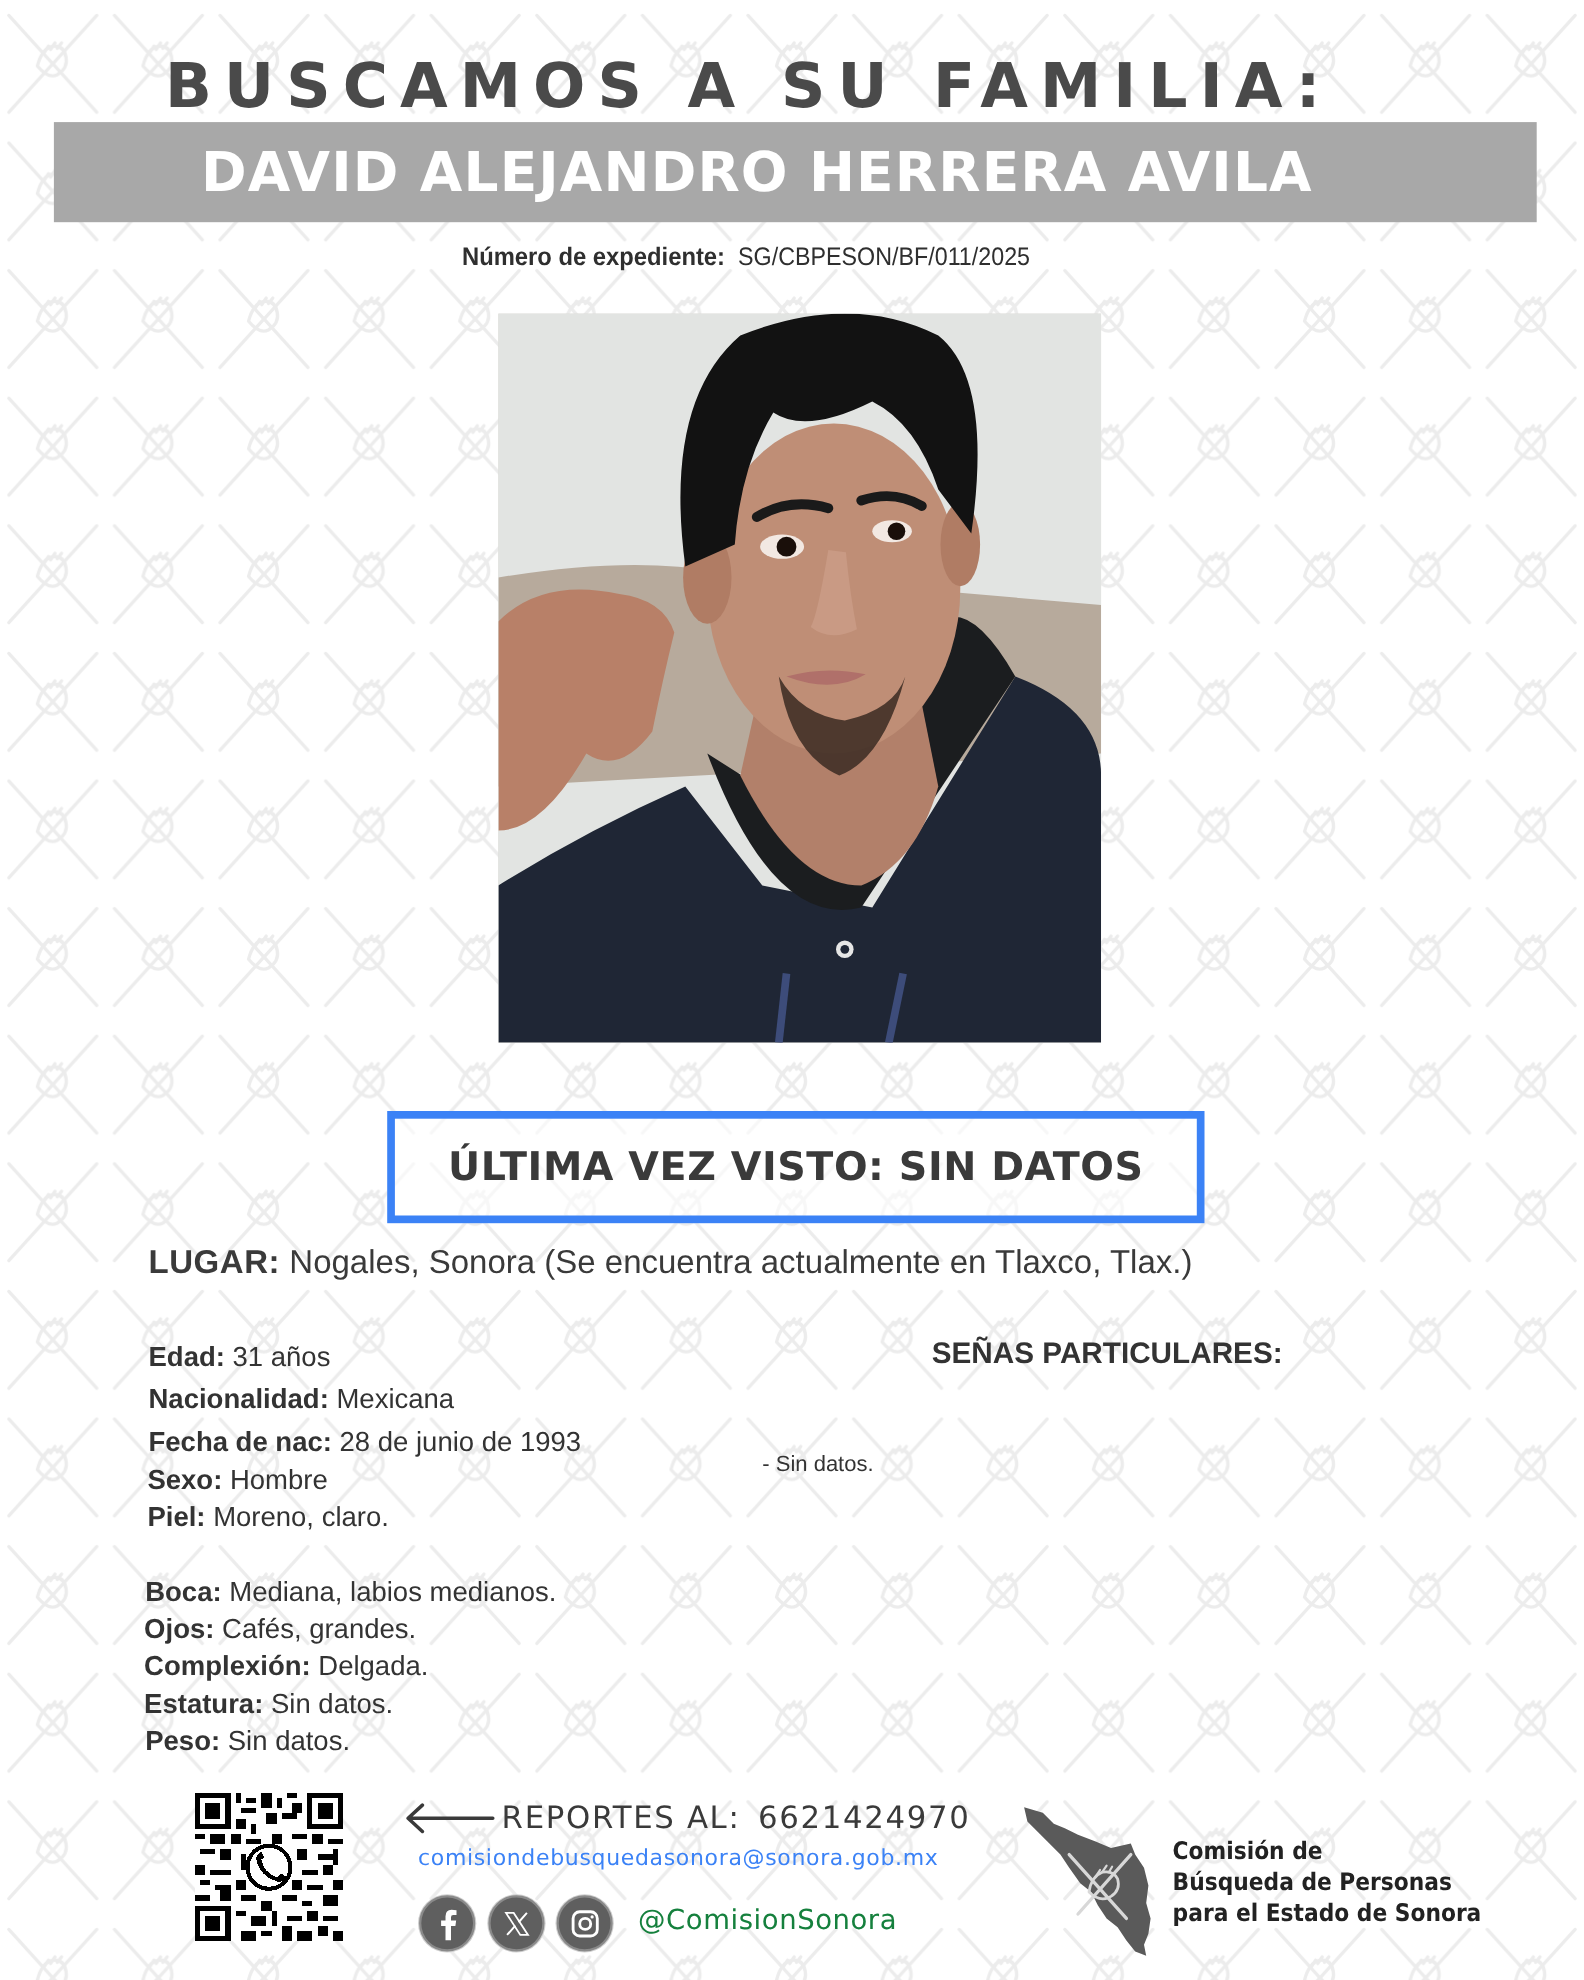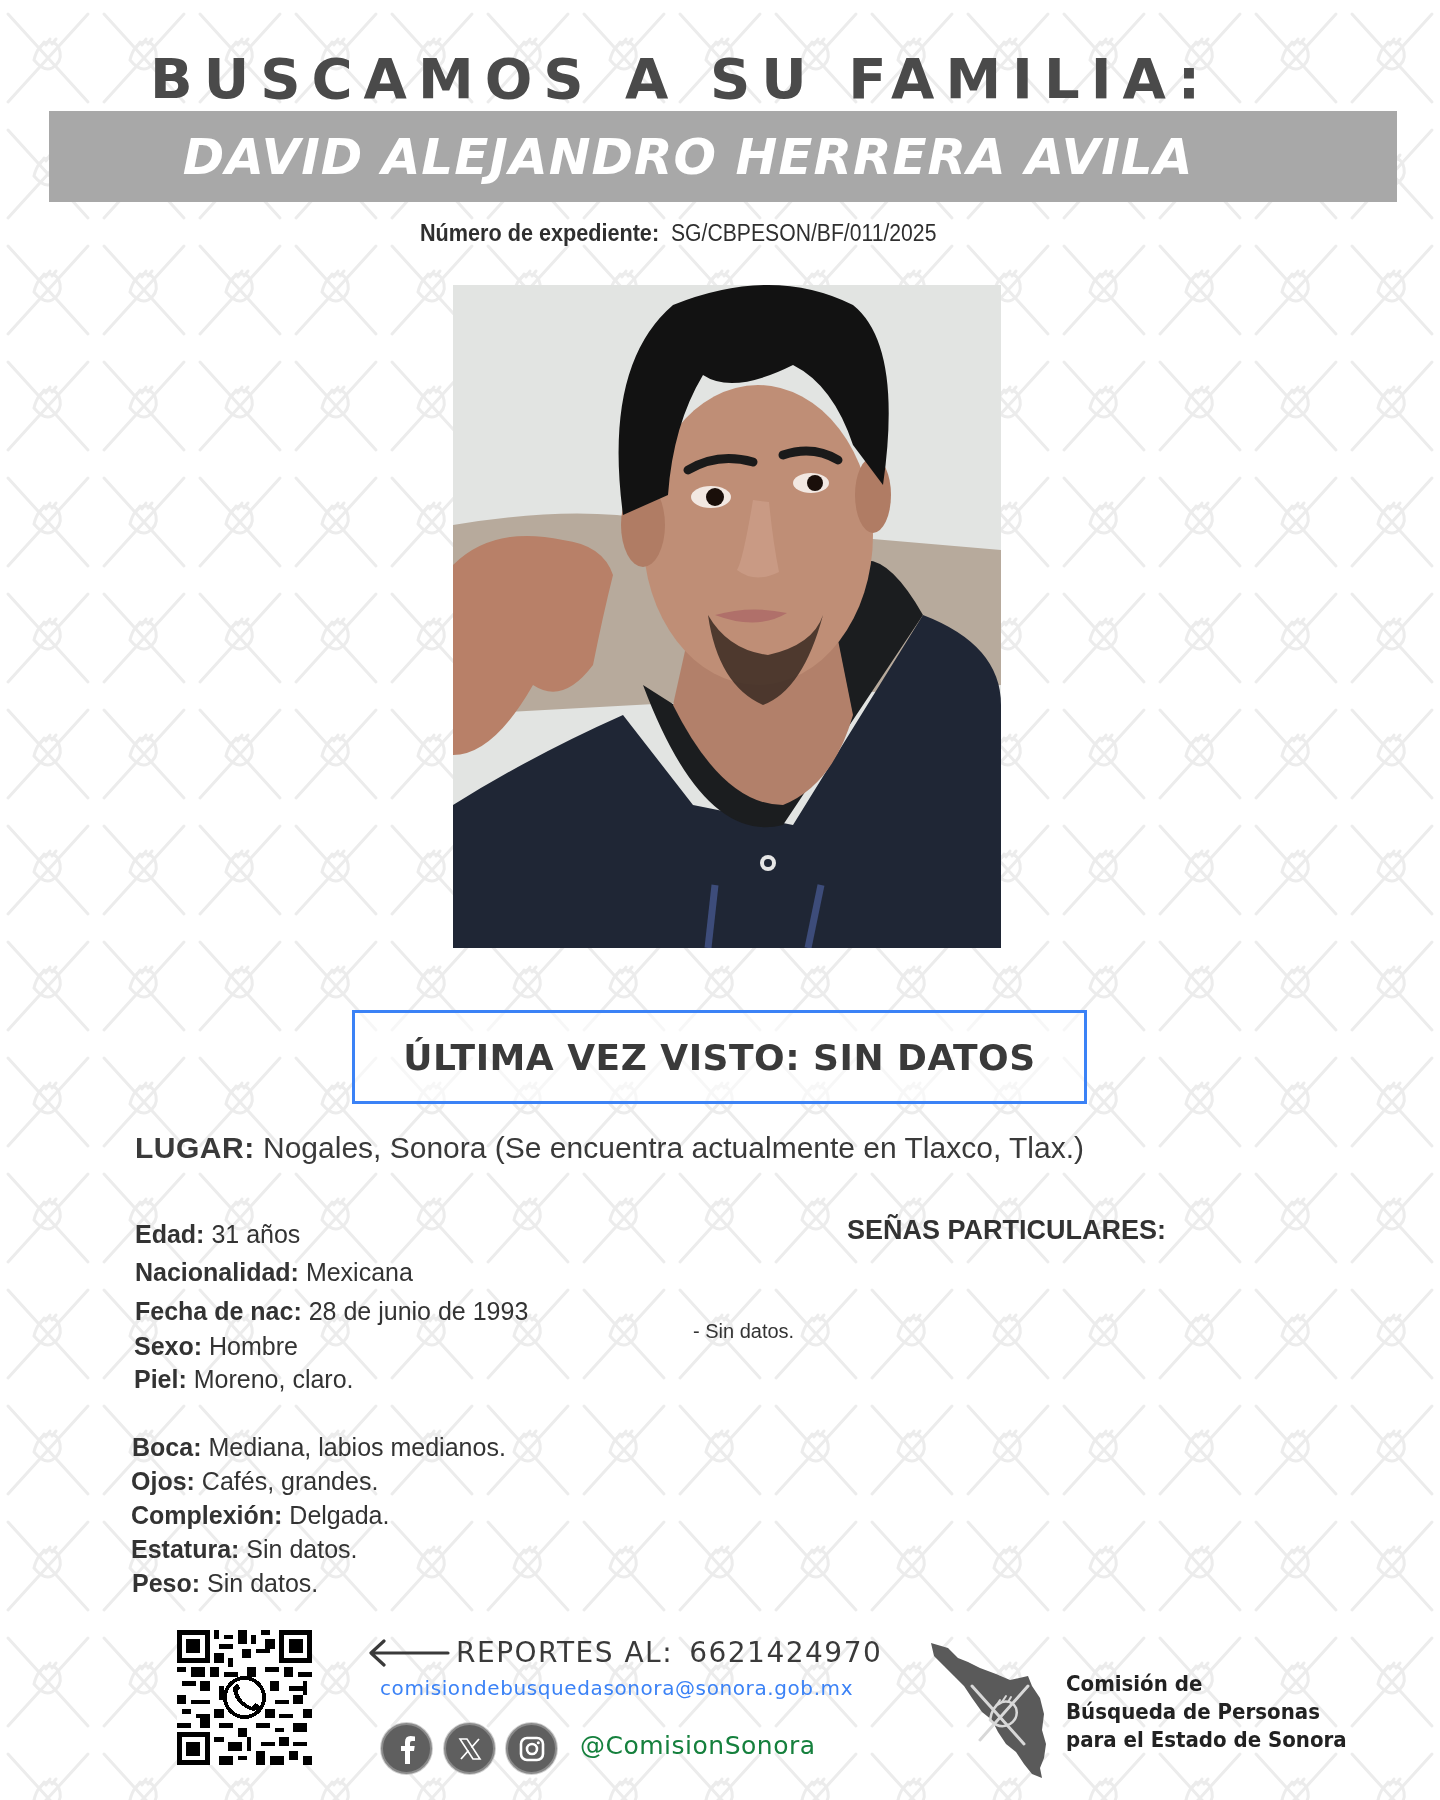--- a/index.html
+++ b/index.html
@@ -23,40 +23,39 @@
   }
   .name-bar {
     left: 49px; top: 111px; width: 1348px; height: 91px;
     background: #a8a8a8;
     display: flex; align-items: center; justify-content: center;
   }
   .name-bar span {
     font-family: "DejaVu Sans", sans-serif; font-weight: bold;
     font-size: 50px; color: #ffffff; letter-spacing: 1px; white-space: nowrap;
     margin-left: -70px;
-    font-style: italic;
   }
   .expediente {
     left: 420px; top: 220px; width: 640px; white-space: nowrap;
     font-size: 23px; color: #2f2f2f;
   }
   .expediente .lbl { font-weight: bold; display: inline-block; transform: scaleX(0.94); transform-origin: left; margin-right: -10px; }
   .expediente .val { font-size: 23px; display: inline-block; transform: scaleX(0.92); transform-origin: left; }
 
   
   .photo {
     left: 453px; top: 285px; width: 548px; height: 663px; overflow: hidden;
     background: #dcdcd8;
   }
   .photo svg { display: block; }
 
   
   .last-seen {
     left: 352px; top: 1010px; width: 729px; height: 88px;
-    border: 3px solid #3b82f6; background: rgba(255,255,255,0.6);
+    border: 7px solid #3b82f6; background: rgba(255,255,255,0.6);
     display: flex; align-items: center; justify-content: center;
   }
   .last-seen span {
     font-family: "DejaVu Sans", sans-serif; font-weight: bold; font-size: 36px;
     color: #3a3a3a; letter-spacing: 0.5px; white-space: nowrap;
   }
 
   .lugar {
     left: 135px; top: 1131px; white-space: nowrap; font-size: 30px; color: #3a3a3a;
   }

